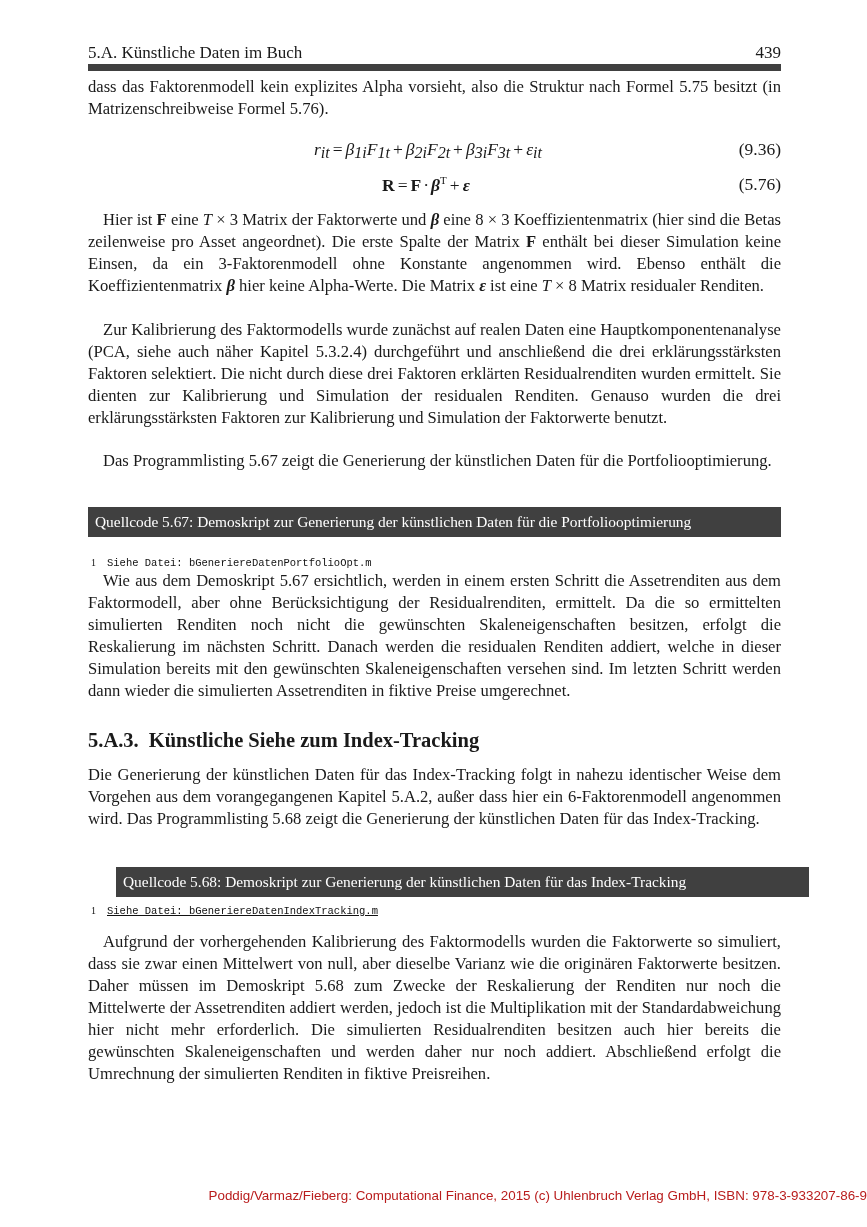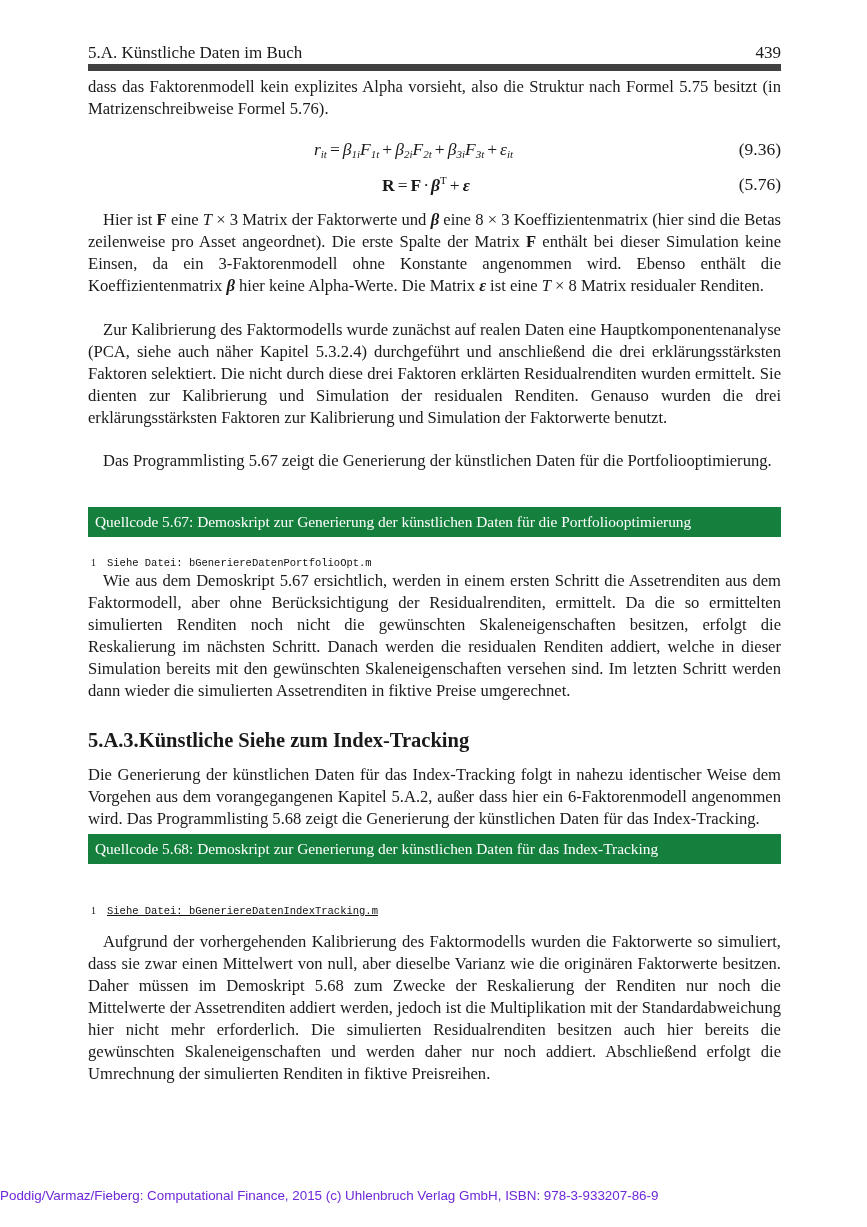--- a/index.html
+++ b/index.html
@@ -9,34 +9,34 @@
   .running-head { position: absolute; top: 42px; left: 0; width: 693px; height: 22px;
                   border-bottom: 7px solid #404040; font-size: 17px; line-height: 22px; }
   .running-head .title { position: absolute; left: 0; top: 0; }
   .running-head .pageno { position: absolute; right: 0; top: 0; }
   p { margin: 0; font-size: 16.6px; line-height: 22px; text-align: justify; }
   p.indent { text-indent: 15px; }
   .block { position: absolute; left: 0; width: 693px; }
   .eq { position: absolute; left: 0; width: 693px; height: 24px; font-size: 17.5px; }
   .eq .body { position: absolute; font-style: italic; }
   .eq .num { position: absolute; right: 0; font-style: normal; }
-  .eq sub { font-size: 11px; vertical-align: -3px; font-style: italic; }
+  .eq sub { font-size: 16px; vertical-align: -3px; font-style: italic; }
   .eq sup { font-size: 11px; vertical-align: 7px; }
   .bold-up { font-weight: bold; font-style: normal; }
   .bold-it { font-weight: bold; font-style: italic; }
   .op { font-style: normal; padding: 0 3px; }
-  .caption-bar { position: absolute; left: 0; width: 693px; height: 30px; background: #15803d;
+  .caption-bar { position: absolute; left: 0; width: 693px; height: 30px; background: #404040;
                  color: #ffffff; font-size: 15.4px; line-height: 30px; padding-left: 7px; box-sizing: border-box; }
   .code-line { position: absolute; left: 0; width: 693px; font-family: "Liberation Mono", "DejaVu Sans Mono", monospace;
                font-size: 10.5px; line-height: 14px; color: #111; }
   .code-line .ln { display: inline-block; width: 16px; padding-left: 3px; font-family: "Liberation Serif", serif; font-size: 10px; }
   h3 { position: absolute; left: 0; margin: 0; font-size: 20.5px; font-weight: bold; line-height: 26px; }
-  h3 .secnum { }
-  .footer { position: absolute; left: 0; width: 867px; top: 1188px; text-align: left;
-            font-family: "Liberation Sans", "DejaVu Sans", sans-serif; font-size: 13.4px; color: #6d28d9; }
+  h3 .secnum { margin-right: 10px; }
+  .footer { position: absolute; left: 0; width: 867px; top: 1188px; text-align: right;
+            font-family: "Liberation Sans", "DejaVu Sans", sans-serif; font-size: 13.4px; color: #b91c1c; }
   .it { font-style: italic; }
   .b { font-weight: bold; }
 </style>
 </head>
 <body>
 
 <div class="page">
 
   <div class="running-head">
     <span class="title">5.A.  Künstliche Daten im Buch</span>
@@ -77,21 +77,21 @@
   <div class="block" style="top:570px;">
     <p class="indent">Wie aus dem Demoskript 5.67 ersichtlich, werden in einem ersten Schritt die Assetrenditen aus dem Faktormodell, aber ohne Berücksichtigung der Residualrenditen, ermittelt. Da die so ermittelten simulierten Renditen noch nicht die gewünschten Skaleneigenschaften besitzen, erfolgt die Reskalierung im nächsten Schritt. Danach werden die residualen Renditen addiert, welche in dieser Simulation bereits mit den gewünschten Skaleneigenschaften versehen sind. Im letzten Schritt werden dann wieder die simulierten Assetrenditen in fiktive Preise umgerechnet.</p>
   </div>
 
   <h3 style="top:727px;"><span class="secnum">5.A.3.</span><span>Künstliche Siehe zum Index-Tracking</span></h3>
 
   <div class="block" style="top:764px;">
     <p>Die Generierung der künstlichen Daten für das Index-Tracking folgt in nahezu identischer Weise dem Vorgehen aus dem vorangegangenen Kapitel 5.A.2, außer dass hier ein 6-Faktorenmodell angenommen wird. Das Programmlisting 5.68 zeigt die Generierung der künstlichen Daten für das Index-Tracking.</p>
   </div>
 
-  <div class="caption-bar" style="top:834px;">Quellcode 5.68: Demoskript zur Generierung der künstlichen Daten für das Index-Tracking</div>
+  <div class="caption-bar" style="top:867px;margin-left:28px;">Quellcode 5.68: Demoskript zur Generierung der künstlichen Daten für das Index-Tracking</div>
   <div class="code-line" style="top:904px;text-decoration:underline;">
     <span class="ln">1</span><span>Siehe Datei: bGeneriereDatenIndexTracking.m</span>
   </div>
 
   <div class="block" style="top:931px;">
     <p class="indent">Aufgrund der vorhergehenden Kalibrierung des Faktormodells wurden die Faktorwerte so simuliert, dass sie zwar einen Mittelwert von null, aber dieselbe Varianz wie die originären Faktorwerte besitzen. Daher müssen im Demoskript 5.68 zum Zwecke der Reskalierung der Renditen nur noch die Mittelwerte der Assetrenditen addiert werden, jedoch ist die Multiplikation mit der Standardabweichung hier nicht mehr erforderlich. Die simulierten Residualrenditen besitzen auch hier bereits die gewünschten Skaleneigenschaften und werden daher nur noch addiert. Abschließend erfolgt die Umrechnung der simulierten Renditen in fiktive Preisreihen.</p>
   </div>
 
 </div>
 

